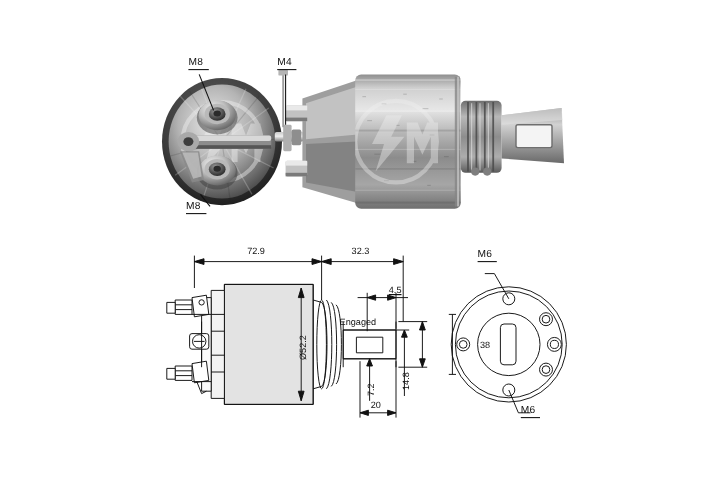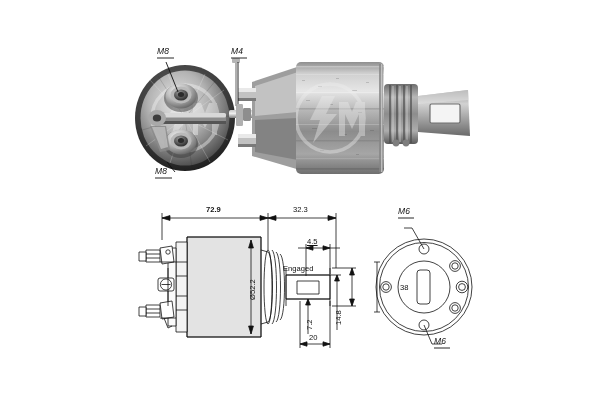--- a/index.html
+++ b/index.html
@@ -26,21 +26,20 @@
     width: 600px; height: 400px;
   }
   svg { display: block; }
   .lbl {
     position: absolute;
     font-size: 8.5px;
     letter-spacing: 0.2px;
     color: #111;
     white-space: nowrap;
     line-height: 1;
-    font-style: italic;
   }
   .dim {
     position: absolute;
     font-size: 7.6px;
     color: #111;
     white-space: nowrap;
     line-height: 1;
   }
   .dim.rot {
     transform: rotate(-90deg);
@@ -443,27 +442,27 @@
         <path d="M424 249 L412 228 L404 228"></path>
         <path d="M424 325 L432 344 L442 344"></path>
       </g>
       <g stroke-width="0.9">
         <line x1="398" y1="218" x2="414" y2="218"></line>
         <line x1="434" y1="348" x2="450" y2="348"></line>
       </g>
     </g>
   </svg>
 
-  <div class="dim" style="left:206px; top:206px;font-weight:bold;">72.9</div>
+  <div class="dim" style="left:206px; top:206px;">72.9</div>
   <div class="dim" style="left:293px; top:206px;">32.3</div>
   <div class="dim" style="left:283px; top:217px;margin-top:48px;">Engaged</div>
 
   <div class="dim rot" style="left:249px; top:300px;">Ø52.2</div>
 
-  <div class="dim" style="left:307px; top:238px;text-decoration:underline;">4.5</div>
+  <div class="dim" style="left:324px; top:238px;text-decoration:underline;">4.5</div>
 
   <div class="dim" style="left:356px; top:284px;margin-left:44px;">38</div>
 
   <div class="dim rot" style="left:335px; top:325px;">14.8</div>
 
   <div class="dim rot" style="left:306px; top:330px;">7.2</div>
 
   <div class="dim" style="left:309px; top:334px;">20</div>
 
   <div class="lbl" style="left:398px; top:207px;">M6</div>

